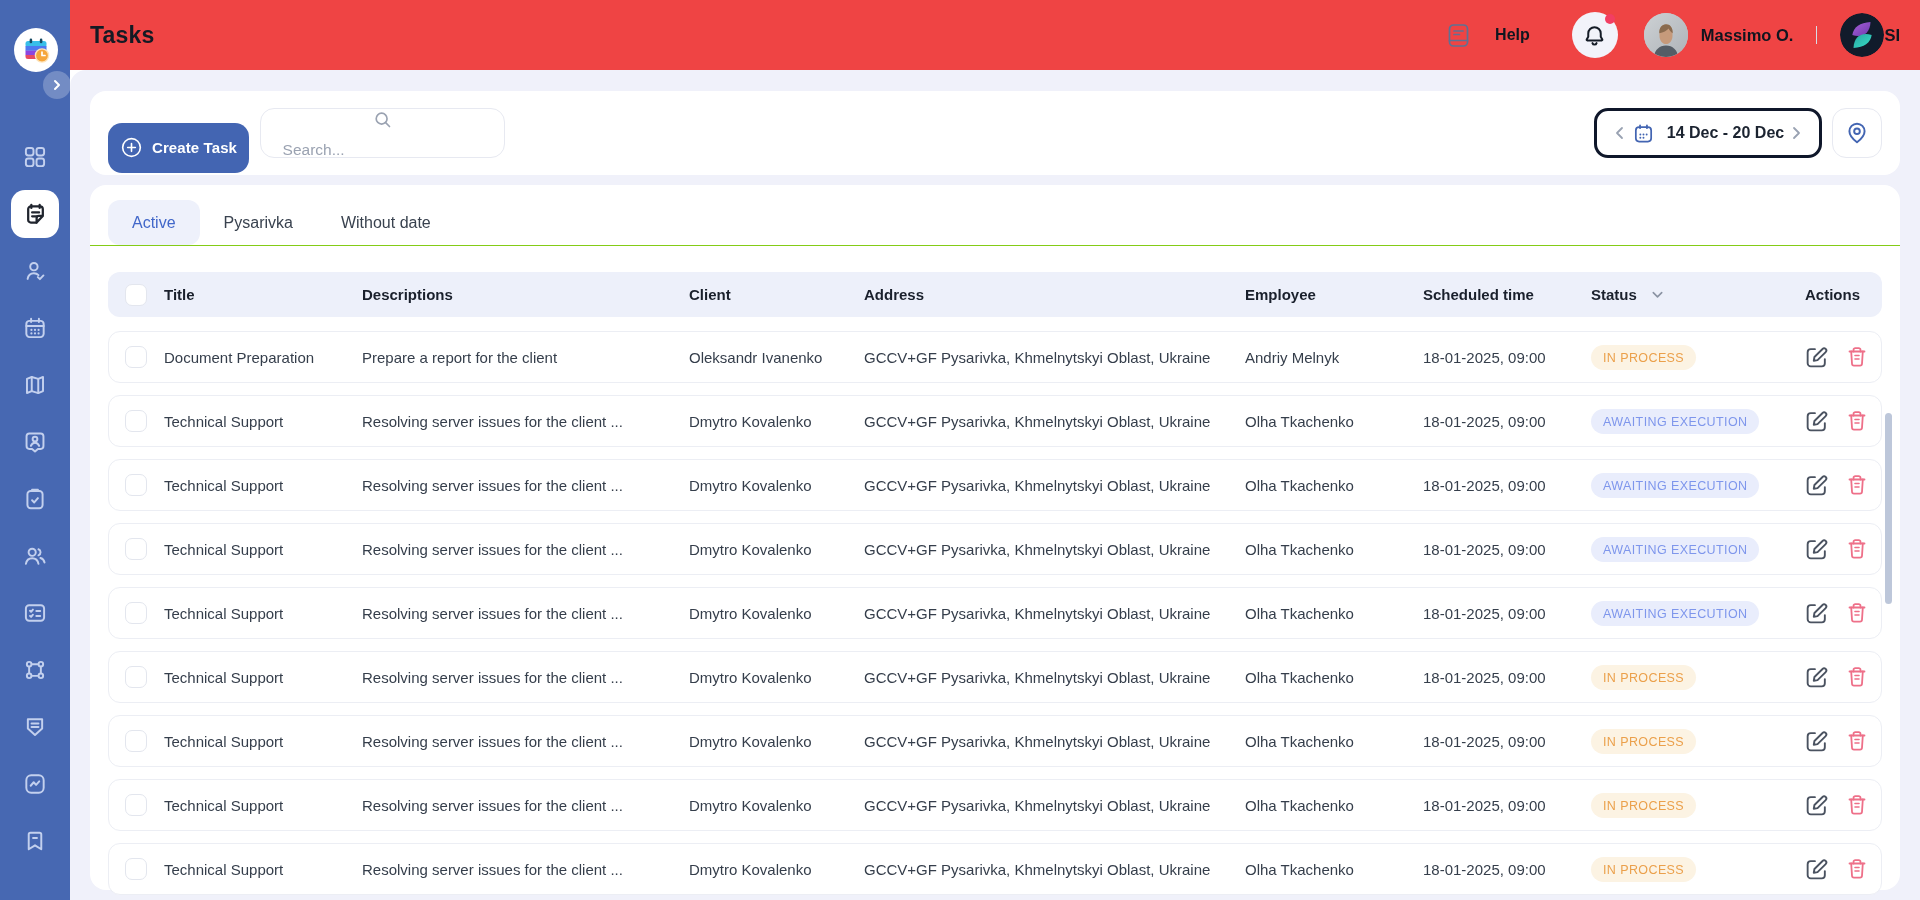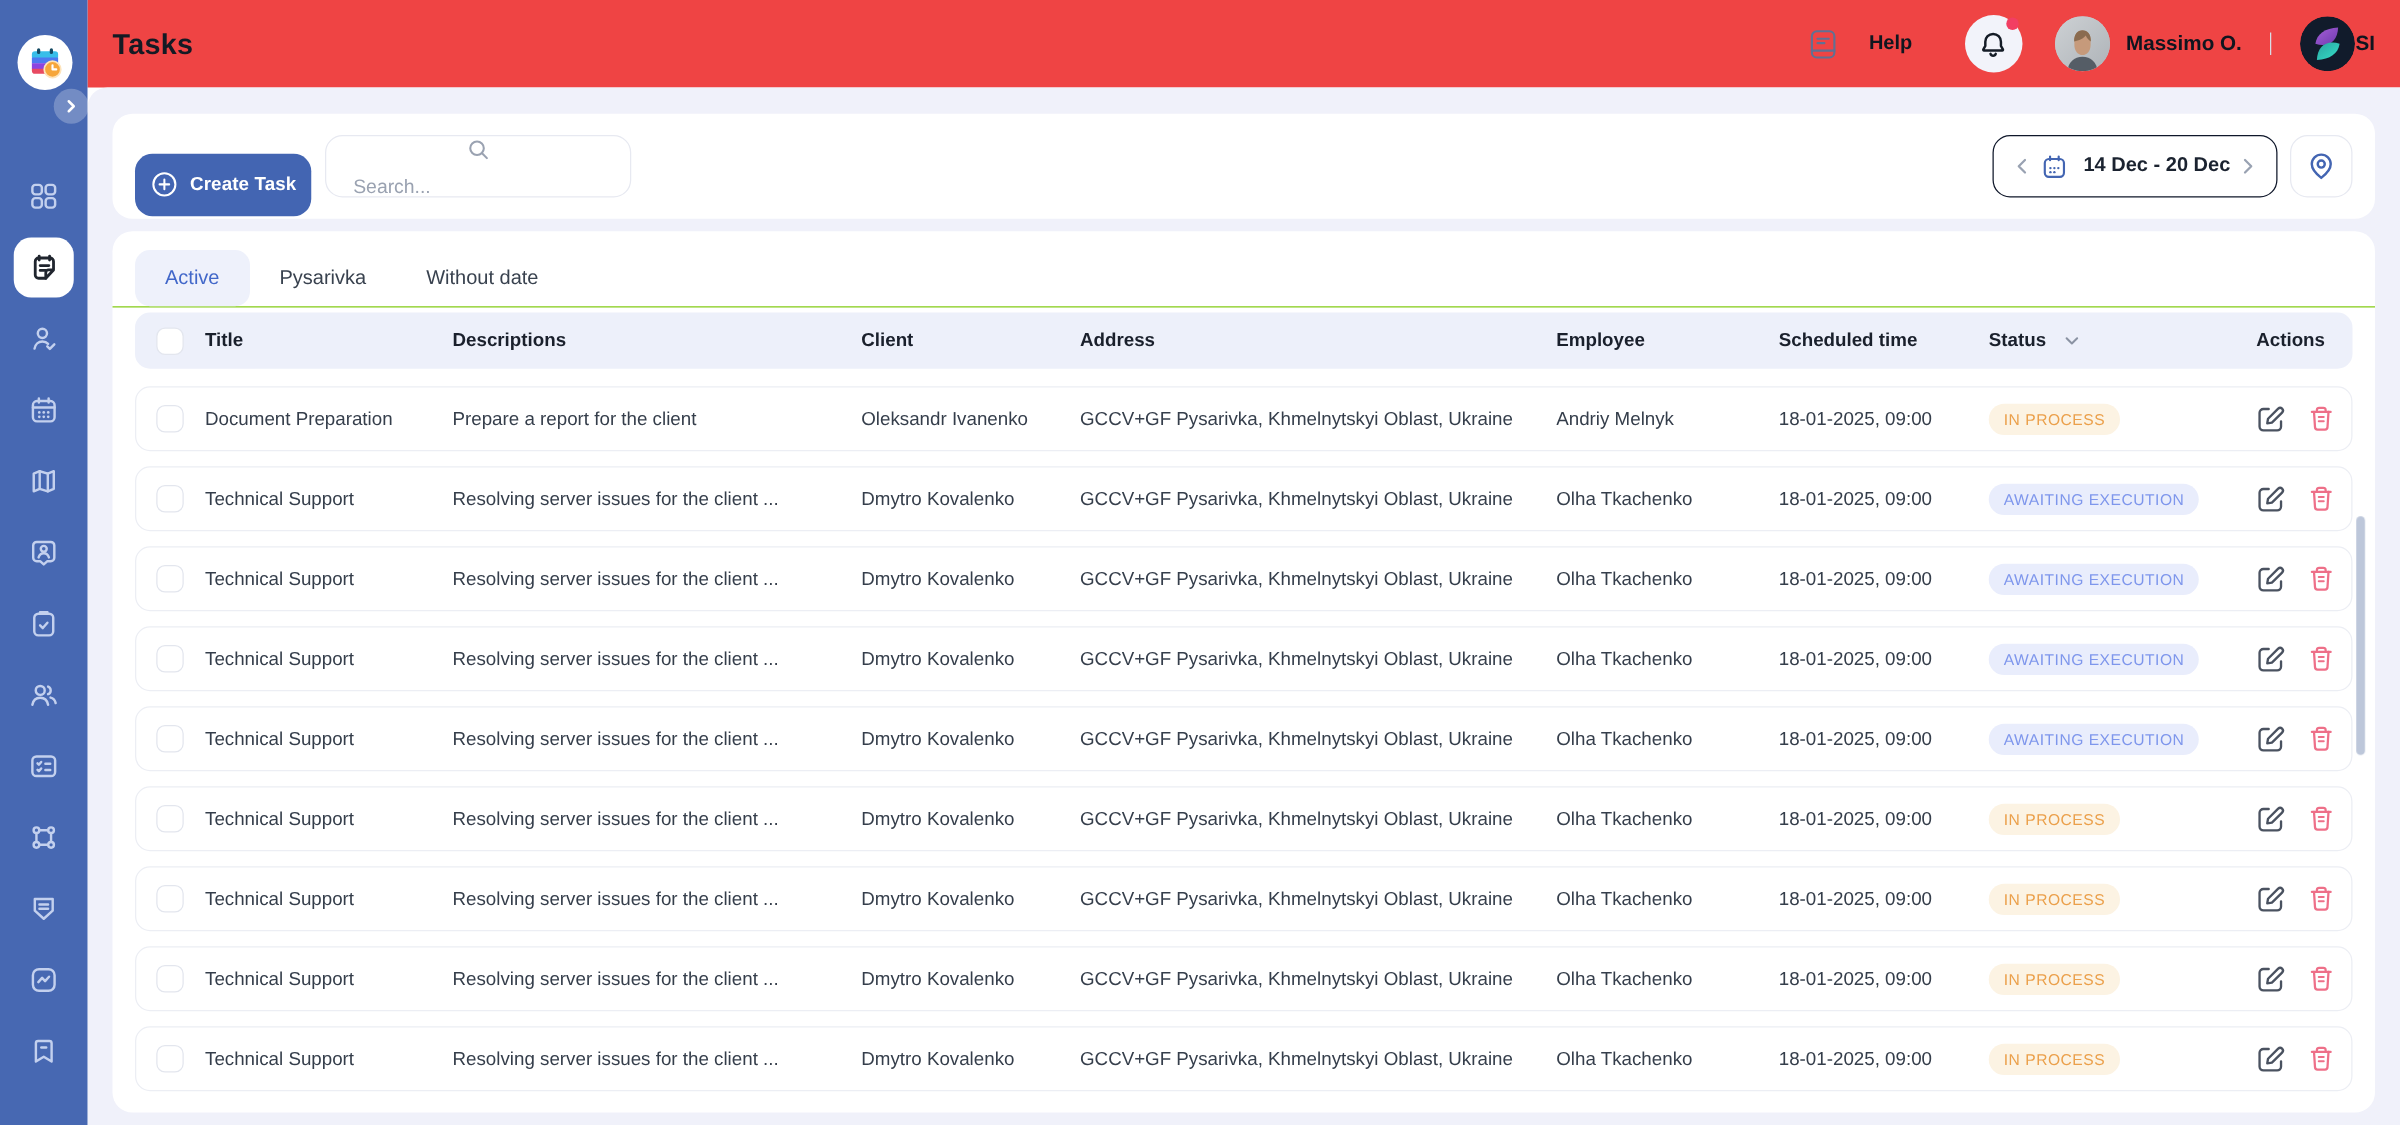--- a/index.html
+++ b/index.html
@@ -37,35 +37,35 @@
     padding:21px 20px 0; }
 
   .toolbar-card { height:84px; background:#fff; border-radius:16px; display:flex; align-items:center; padding:0 18px; }
   .btn-create { height:50px; padding:0 12px 0 12px; border-radius:14px; background:#4365B2; border:none;
     color:#fff; font-family:inherit; font-size:15px; font-weight:600; letter-spacing:0.1px; display:flex; align-items:center; gap:9px; cursor:pointer;margin-top:29px; }
   .search-box { margin-left:11px; width:245px; height:50px; border-radius:14px; border:1px solid #E7E9F1;
     background:#fff; display:flex; align-items:center; padding:0 14px; gap:11px;flex-direction:column; }
   .search-box input { border:none; outline:none; flex:1; font-family:inherit; font-size:15.5px; color:#333B48; background:transparent; }
   .search-box input::placeholder { color:#9AA2B1; }
   .toolbar-card .spacer { flex:1; }
-  .date-pill { width:228px; height:50px; border-radius:14px; border:1px solid #0f172a; background:#fff;
+  .date-pill { width:228px; height:50px; border-radius:14px; border:3px solid #0f172a; background:#fff;
     display:flex; align-items:center; padding:0 15px; }
   .date-pill .chev { width:16px; height:16px; cursor:pointer; }
   .date-mid { flex:1; display:flex; align-items:center; justify-content:center; gap:12px; }
   .date-label { font-size:16px; font-weight:600; color:#1B2330; }
   .loc-btn { margin-left:10px; width:50px; height:50px; border-radius:14px; border:1px solid #E7E9F1;
     background:#fff; display:flex; align-items:center; justify-content:center; cursor:pointer; }
 
   .main-card { margin-top:10px; background:#fff; border-radius:16px; height:705px; padding:15px 18px 0; }
 
   .tabs { display:flex; height:46px; margin:0 -18px; padding:0 18px; border-bottom:1px solid #84cc16; }
   .tab { display:flex; align-items:center; padding:0 24px; font-size:16px; color:#39424F; cursor:pointer; }
   .tab.active { background:#EEF1FB; color:#4167C9; border-radius:12px; font-weight:500; }
 
-  .thead { margin-top:4px; height:45px; background:#EDF0FA; border-radius:12px; display:grid;
+  .thead { margin-top:26px; height:45px; background:#EDF0FA; border-radius:12px; display:grid;
     grid-template-columns:56px 198px 327px 175px 381px 178px 168px 213px 1fr;
     align-items:center; font-size:15px; font-weight:700; color:#1A202C; }
   .thead .cb-cell { padding-left:17px; }
   .th-status { display:flex; align-items:center; gap:13px; }
   .th-actions { text-align:right; padding-right:22px; }
 
   .rows { margin-top:14px; display:flex; flex-direction:column; gap:12px; }
   .row { height:52px; background:#fff; border:1px solid #ECEEF4; border-radius:12px; display:grid;
     grid-template-columns:55px 198px 327px 175px 381px 178px 168px 213px 1fr;
     align-items:center; font-size:15px; color:#353E4B; }

